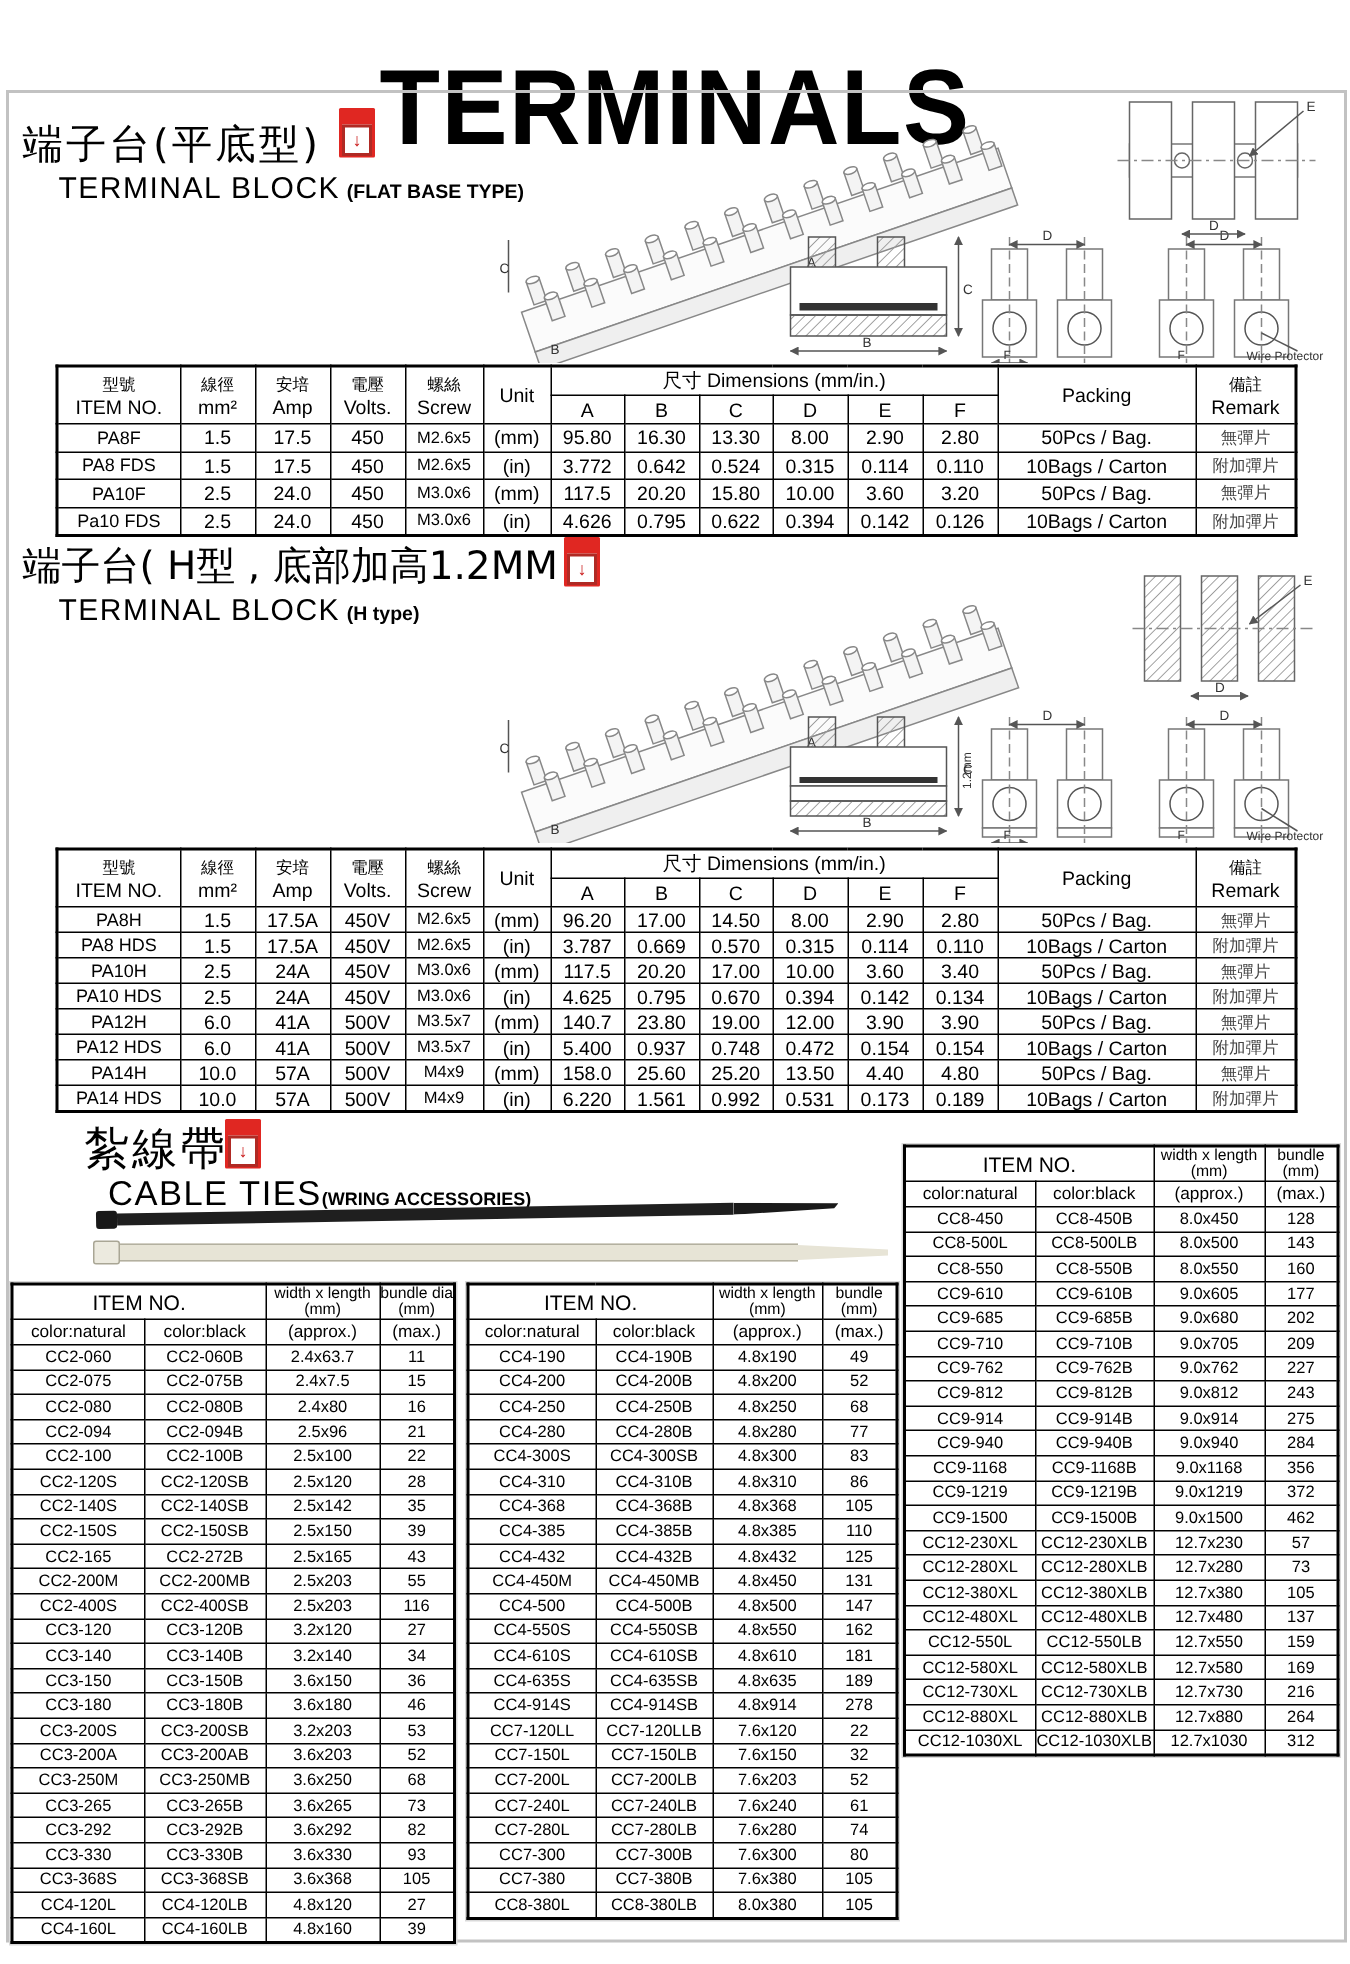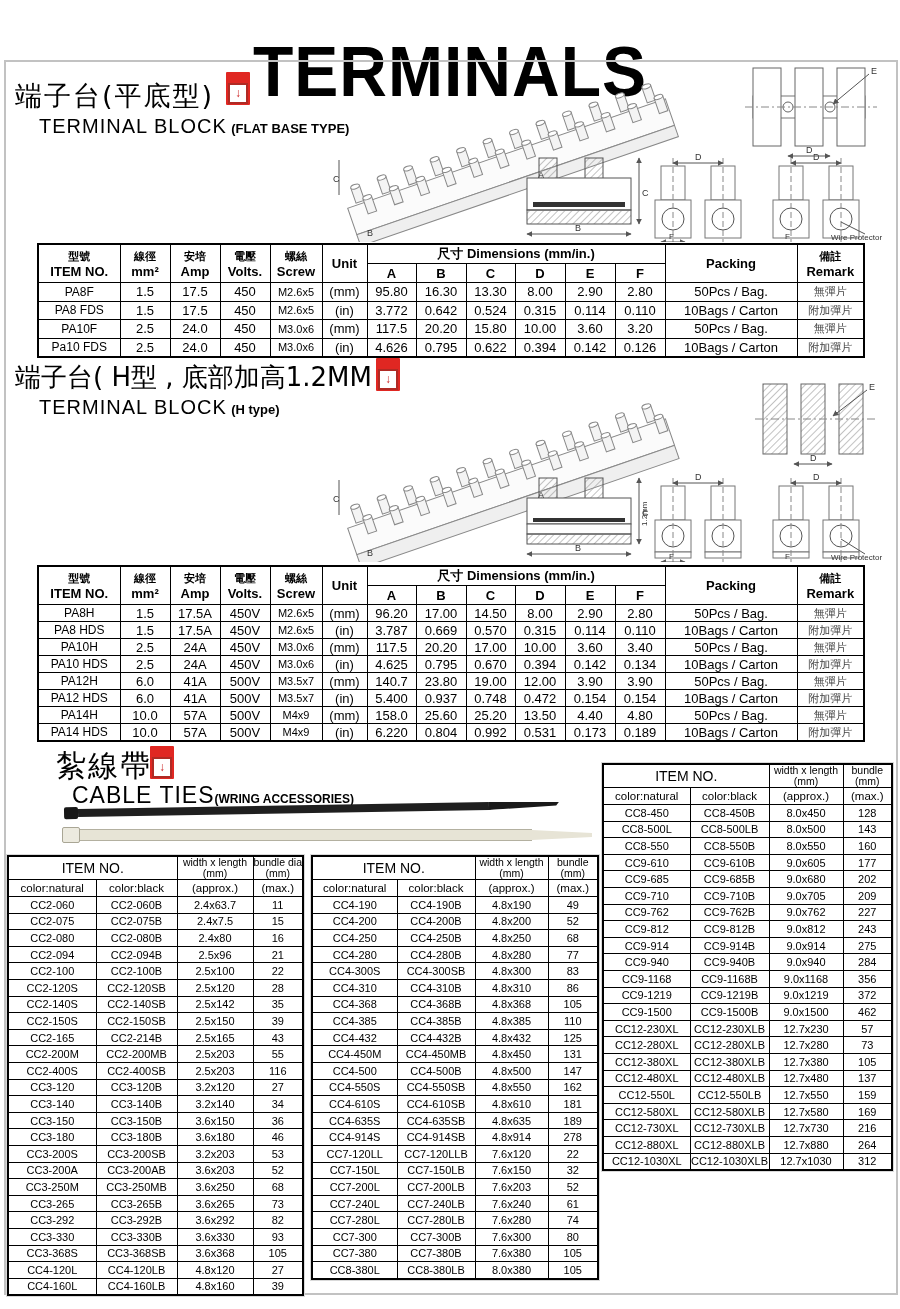--- a/index.html
+++ b/index.html
@@ -15,21 +15,21 @@
   
   .pdf-icon{position:absolute;width:34px;height:34px;cursor:pointer;}
   .pdf-banner{position:absolute;left:4px;top:0;background:#e02722;color:#fff;font-size:8px;
               font-weight:bold;padding:12px 4px;border-radius:1px;}
   .pdf-page{position:absolute;left:6px;top:11px;width:16px;height:17px;border:2px solid #b02a24;
             background:#fff;color:#c22;font-weight:bold;font-size:12px;line-height:16px;text-align:center;}
   
   .t-table{position:absolute;border-collapse:collapse;table-layout:fixed;background:#fff;}
   .t-table th,.t-table td{border:1px solid #000;text-align:center;padding:0;overflow:hidden;white-space:nowrap;}
   .t-table{border:2px solid #000;}
-  .t-table th{font-weight:bold;height:18px;font-size:13px;}
+  .t-table th{font-weight:normal;height:18px;font-size:13px;}
   .t-table .zh{font-size:11px;font-family:"DejaVu Sans",sans-serif;}
   .t-table td{height:17.5px;font-size:13px;}
   .t2 td{height:16px;}
   .t-table td:nth-child(1){font-size:12px;}
   .t-table td:nth-child(5){font-size:11px;}
   .t-table td:last-child{color:#444;font-size:11px;font-family:"DejaVu Sans",sans-serif;}
   
   .ct-table{position:absolute;border-collapse:collapse;table-layout:fixed;background:#fff;border:2px solid #000;
             box-shadow:0 0 0 1px #d9d9d9;}
   .ct-table th,.ct-table td{border:1px solid #000;text-align:center;padding:0;overflow:hidden;white-space:nowrap;}
@@ -536,21 +536,21 @@
           <td>無彈片</td>
         </tr>
         <tr>
           <td>PA14 HDS</td>
           <td>10.0</td>
           <td>57A</td>
           <td>500V</td>
           <td>M4x9</td>
           <td>(in)</td>
           <td>6.220</td>
-          <td>0.804</td>
+          <td>1.561</td>
           <td>0.992</td>
           <td>0.531</td>
           <td>0.173</td>
           <td>0.189</td>
           <td>10Bags / Carton</td>
           <td>附加彈片</td>
         </tr>
       </tbody>
   </table>
 
@@ -638,21 +638,21 @@
           <td>35</td>
         </tr>
         <tr>
           <td>CC2-150S</td>
           <td>CC2-150SB</td>
           <td>2.5x150</td>
           <td>39</td>
         </tr>
         <tr>
           <td>CC2-165</td>
-          <td>CC2-214B</td>
+          <td>CC2-272B</td>
           <td>2.5x165</td>
           <td>43</td>
         </tr>
         <tr>
           <td>CC2-200M</td>
           <td>CC2-200MB</td>
           <td>2.5x203</td>
           <td>55</td>
         </tr>
         <tr>

